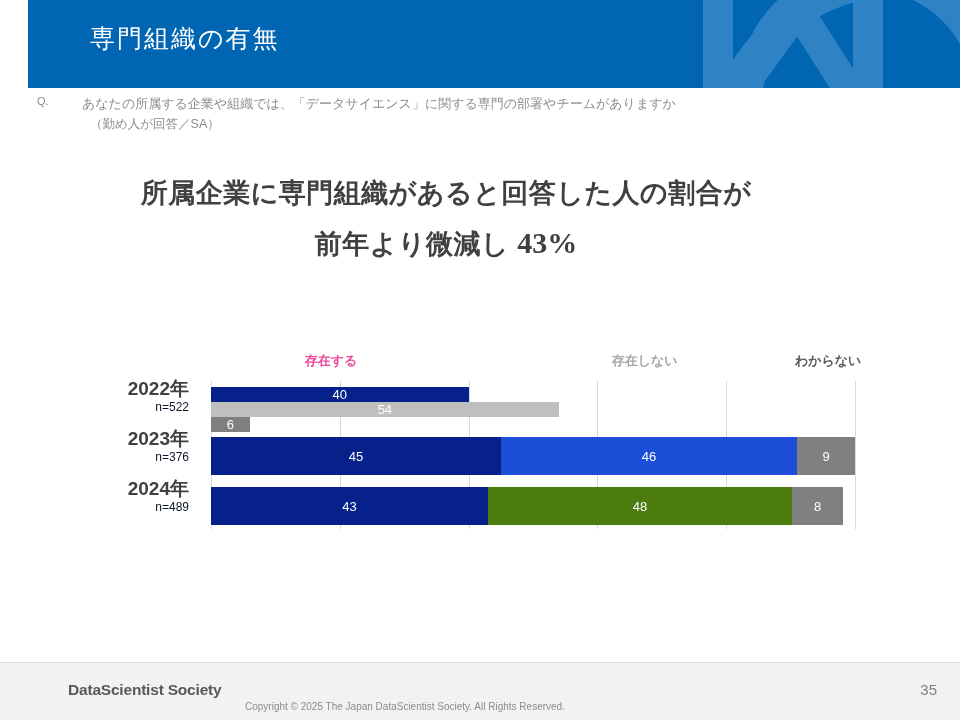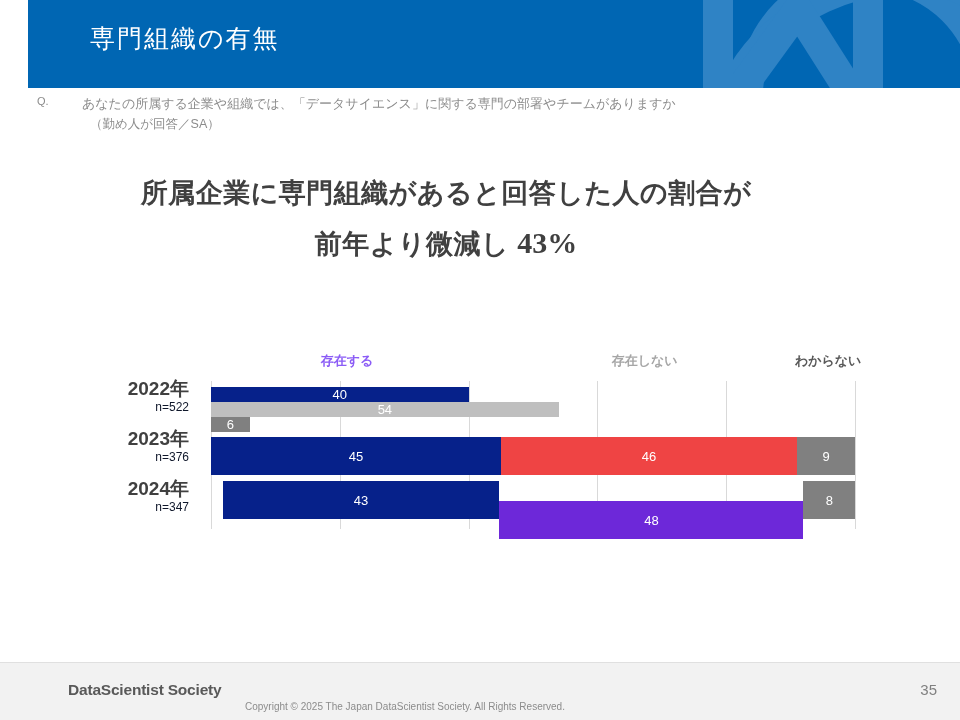--- a/index.html
+++ b/index.html
@@ -221,59 +221,59 @@
 
 <div class="headline">
   <div class="line1">所属企業に専門組織があると回答した人の割合が</div>
   <div class="line2">
     <span>前年より微減し </span><span class="pct">43%</span>
   </div>
 </div>
 
 <div class="chart">
   <div id="legend">
-      <div class="legend-item" style="left: 347px; color: #8b5cf6;">存在する</div>
+      <div class="legend-item" style="left: 331px; color: #ec4899;">存在する</div>
       <div class="legend-item" style="left: 644.627px; color: rgb(166, 166, 166);">存在しない</div>
       <div class="legend-item" style="left: 828.167px; color: rgb(89, 89, 89);">わからない</div>
     </div>
   <div class="plot" id="plot">
       <div class="gridline" style="left: 0px;"></div>
       <div class="gridline" style="left: 128.8px;"></div>
       <div class="gridline" style="left: 257.6px;"></div>
       <div class="gridline" style="left: 386.4px;"></div>
       <div class="gridline" style="left: 515.2px;"></div>
       <div class="gridline" style="left: 644px;"></div>
       <div class="bar-row" style="top: 6px; flex-direction: column;">
         <div class="seg" style="width: 257.6px; background: rgb(6, 33, 138);">40</div>
         <div class="seg" style="width: 347.76px; background: rgb(191, 191, 191);">54</div>
         <div class="seg" style="width: 38.64px; background: rgb(128, 128, 128);">6</div>
       </div>
       <div class="bar-row" style="top: 56px;">
         <div class="seg" style="width: 289.8px; background: rgb(6, 33, 138);">45</div>
-        <div class="seg" style="width: 296.24px; background: #ef4444;">46</div>
+        <div class="seg" style="width: 296.24px; background: #1d4ed8;">46</div>
         <div class="seg" style="width: 57.96px; background: rgb(128, 128, 128);">9</div>
       </div>
-      <div class="bar-row" style="top: 100px; justify-content: flex-end;">
+      <div class="bar-row" style="top: 106px;">
         <div class="seg" style="width: 276.92px; background: rgb(6, 33, 138);">43</div>
-        <div class="seg" style="width: 304px; background: #6d28d9; margin-top: 20px;">48</div>
+        <div class="seg" style="width: 304px; background: #4d7c0f;">48</div>
         <div class="seg" style="width: 51.52px; background: rgb(128, 128, 128);">8</div>
       </div>
     </div>
   <div id="cats">
       <div class="cat-label" style="top: 38px; position: absolute;">
         <span class="cat-year">2022年</span>
         <span class="cat-n">n=522</span>
       </div>
       <div class="cat-label" style="top: 88px; position: absolute;">
         <span class="cat-year">2023年</span>
         <span class="cat-n">n=376</span>
       </div>
       <div class="cat-label" style="top: 138px; position: absolute;">
         <span class="cat-year">2024年</span>
-        <span class="cat-n">n=347</span>
+        <span class="cat-n">n=489</span>
       </div>
     </div>
 </div>
 
 <div class="footer">
   <div class="footer-logo">DataScientist Society</div>
   <div class="footer-copy">Copyright © 2025  The Japan DataScientist Society. All Rights Reserved.</div>
   <div class="footer-page">35</div>
 </div>
 

